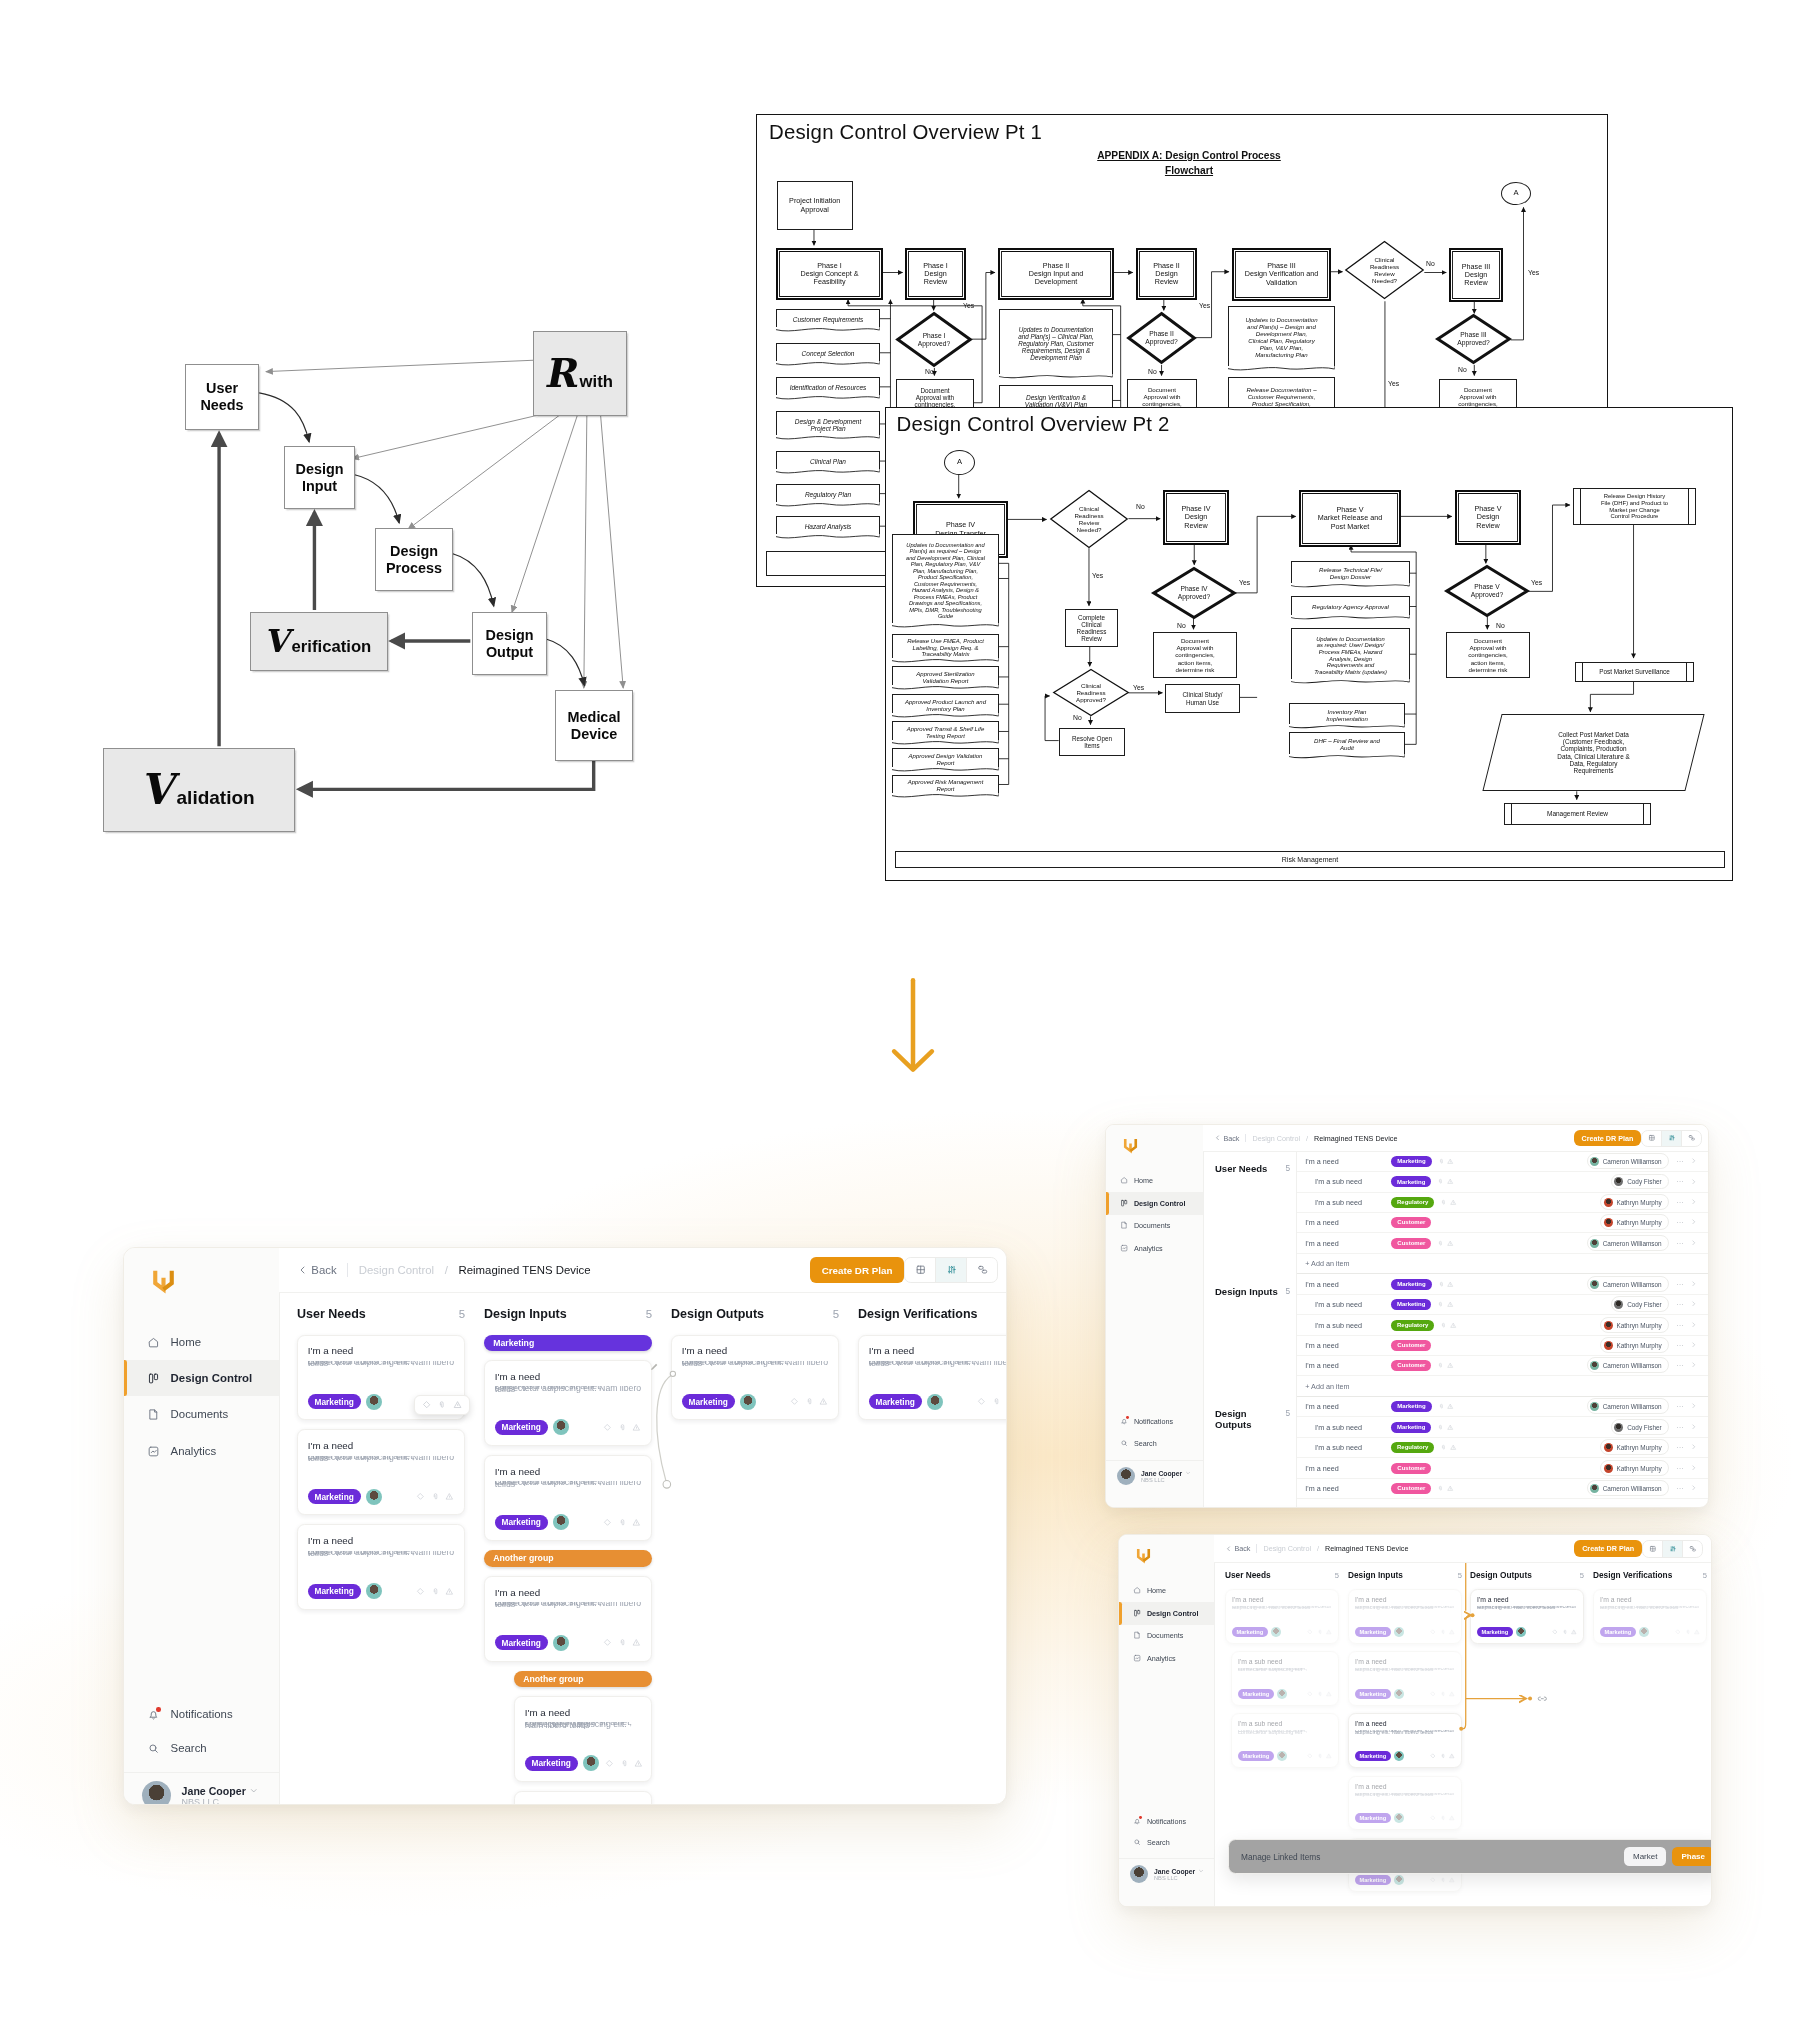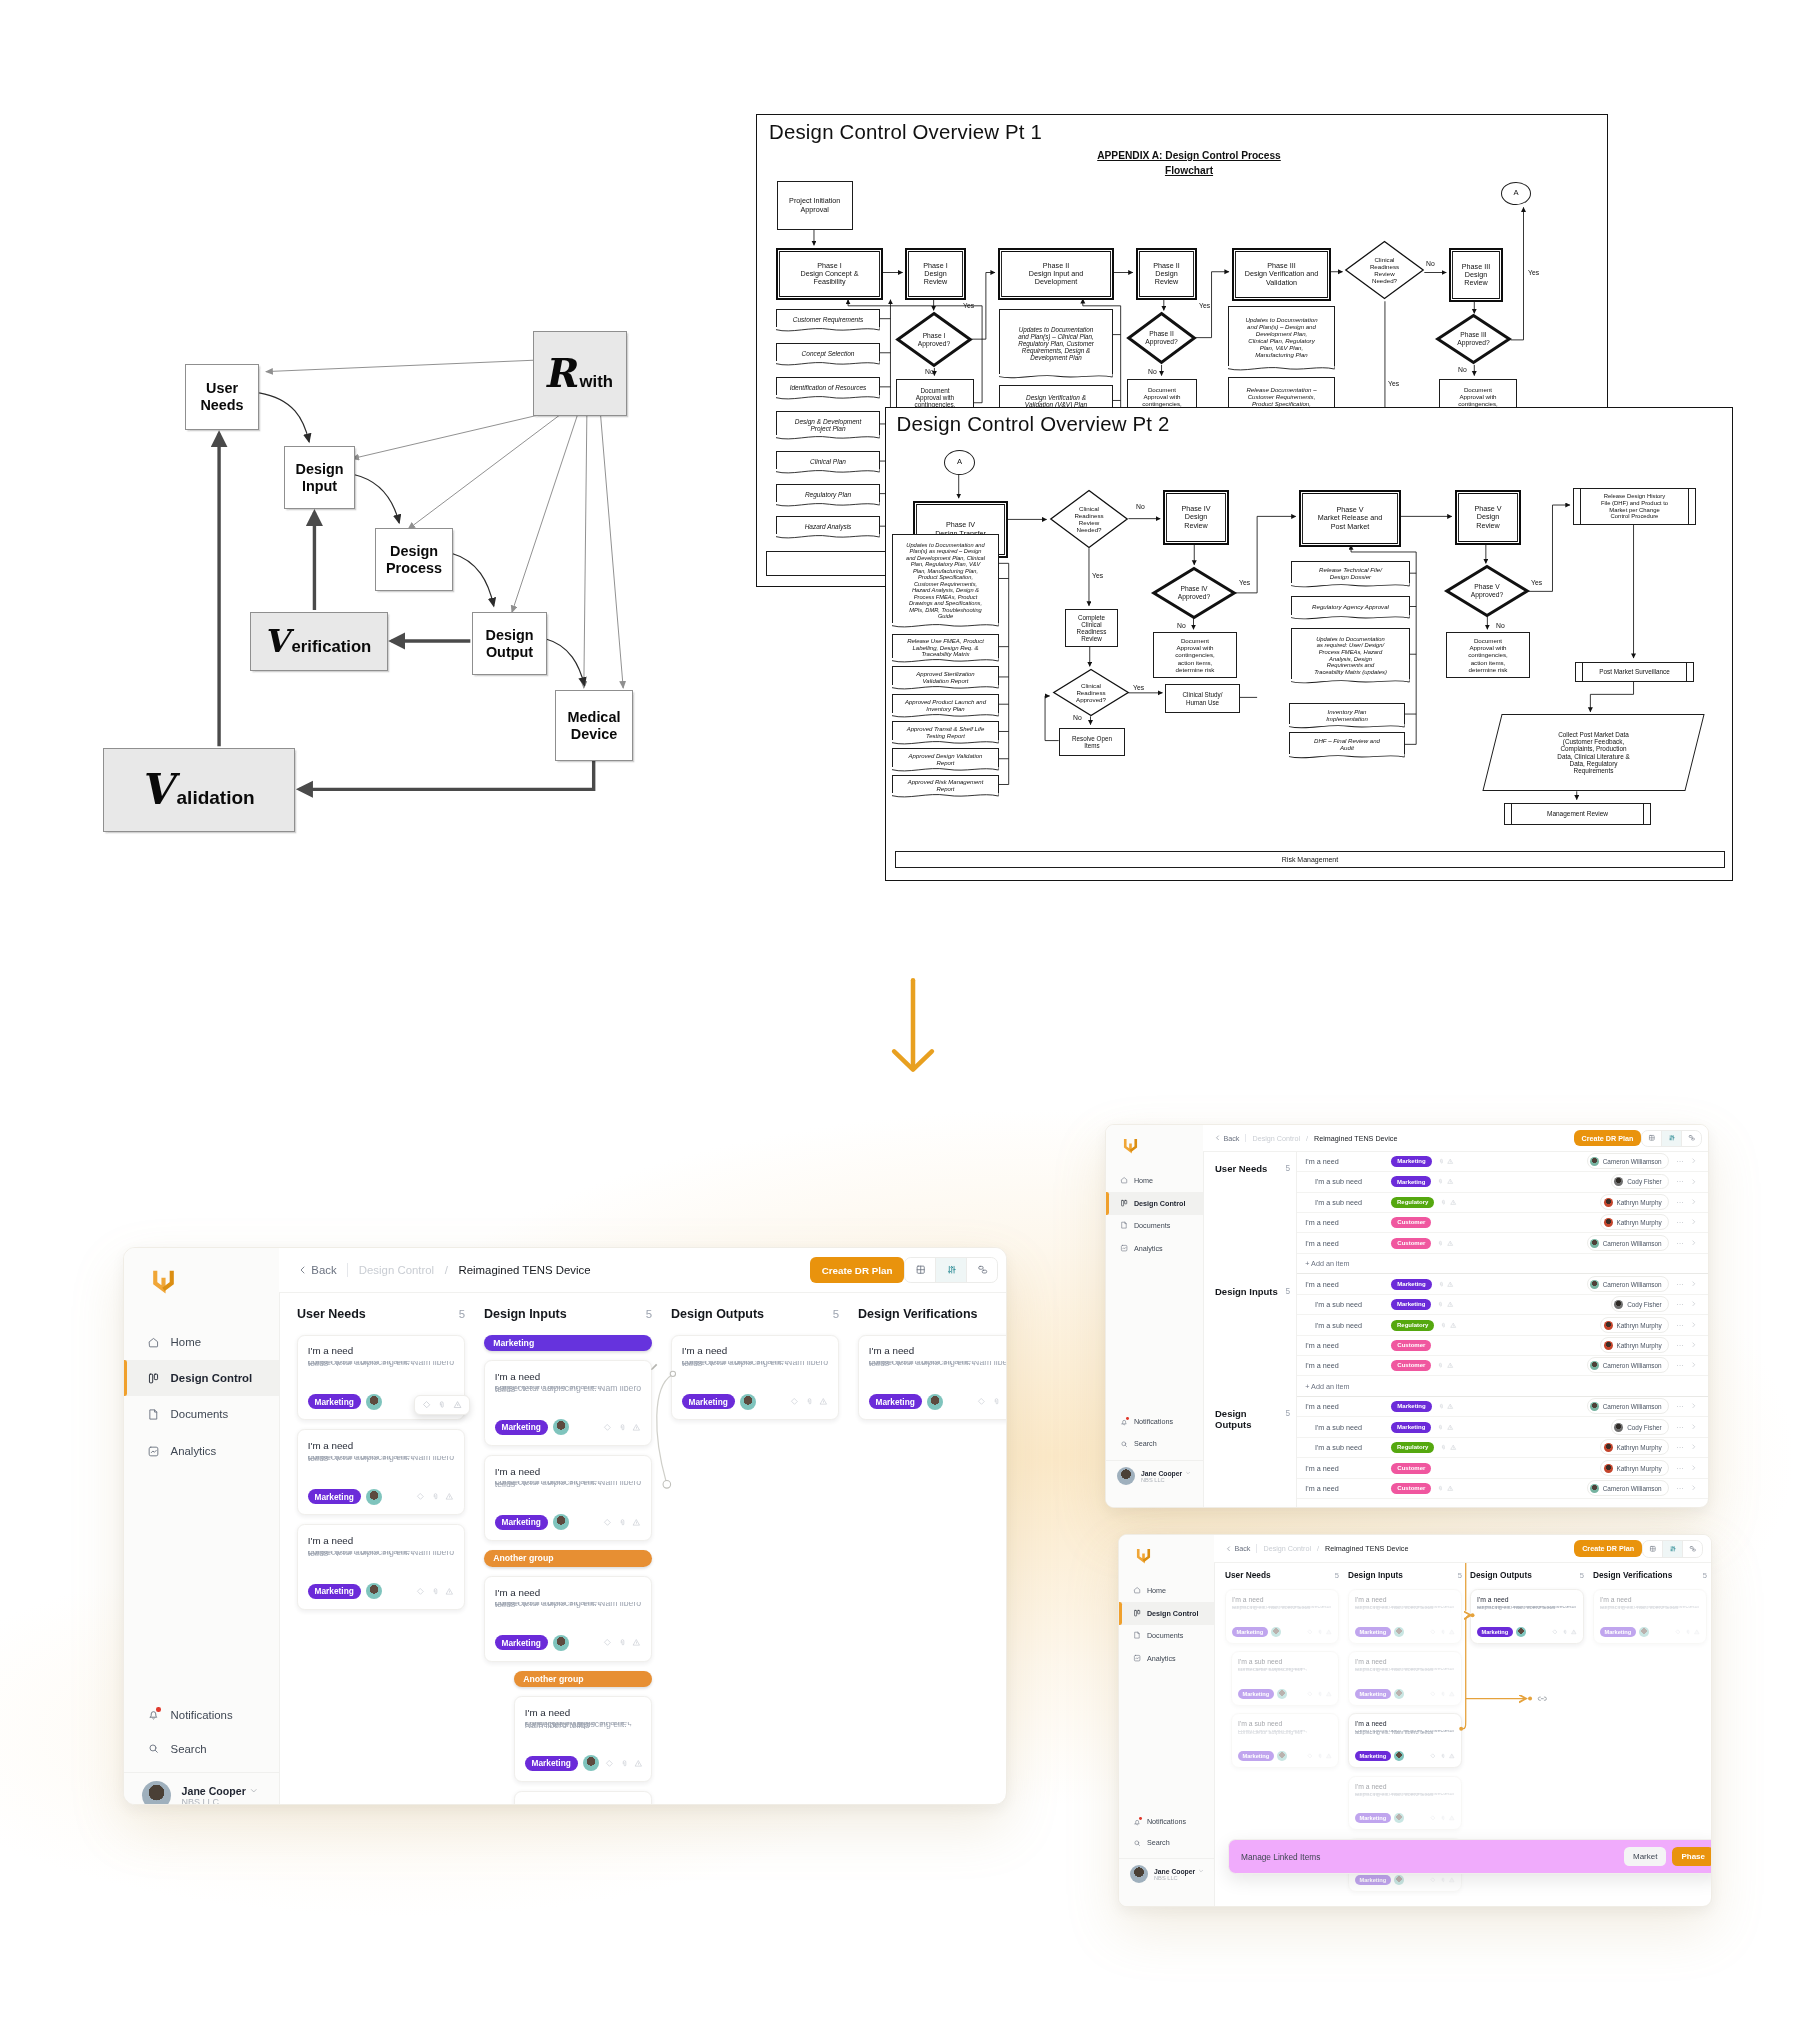--- a/index.html
+++ b/index.html
@@ -72,26 +72,26 @@
   .av-cam{background:radial-gradient(circle at 50% 40%, #4e4038 0 34%, #76b3a0 35%);}
   .av-cody{background:radial-gradient(circle at 50% 40%, #2e2a26 0 34%, #6f6f6f 35%);}
   .av-kath{background:radial-gradient(circle at 50% 40%, #3c2c24 0 34%, #c4452c 35%);}
   .cicons{display:flex;align-items:center;color:#C6CAD1;margin-left:auto;}
   .icon-pop{position:absolute;display:flex;align-items:center;background:#fff;border:0.8px solid #EEEDEA;border-radius:6px;
     box-shadow:0 3px 7.6px rgba(0,0,0,.13);color:#BFC4CB;z-index:3;}
   .lrow{position:relative;display:flex;align-items:center;border-bottom:0.8px solid #F3F3F1;color:#4b5563;}
   .chip{display:flex;align-items:center;background:#fff;border:0.8px solid #EDEDEA;border-radius:757px;color:#4b5563;}
   .dots{color:#B3B8BF;} .chev{color:#B3B8BF;}
   .addrow{color:#6b7280;}
-  .fbar{position:absolute;background:#f0abfc;border:0.8px solid #F0EFEC;border-radius:7.6px;display:flex;align-items:center;
+  .fbar{position:absolute;background:#a3a3a3;border:0.8px solid #F0EFEC;border-radius:7.6px;display:flex;align-items:center;
     box-shadow:0 6px 18px rgba(0,0,0,.10);z-index:8;}
   .btn-gray{background:#F4F4F5;color:#3f4753;border-radius:5.3px;display:flex;align-items:center;justify-content:center;cursor:pointer;}
   .usr-name{font-weight:bold;color:#1f2430;display:flex;align-items:center;justify-content:center;}
   .usr-org{color:#AEB3BA;}
-  .foot-item{position:absolute;display:flex;align-items:flex-end;color:#3f4753;cursor:pointer;}
+  .foot-item{position:absolute;display:flex;align-items:flex-start;color:#3f4753;cursor:pointer;}
   .sb-divider{position:absolute;left:0;right:0;height:0;border-top:0.8px solid #F0F0EE;}
   .reddot{position:absolute;border-radius:50%;background:#E03B2F;}
 </style>
 </head>
 <body>
 
 <div class="glow"></div>
 <div class="glow2"></div>
 
 <div class="abs wfall">

